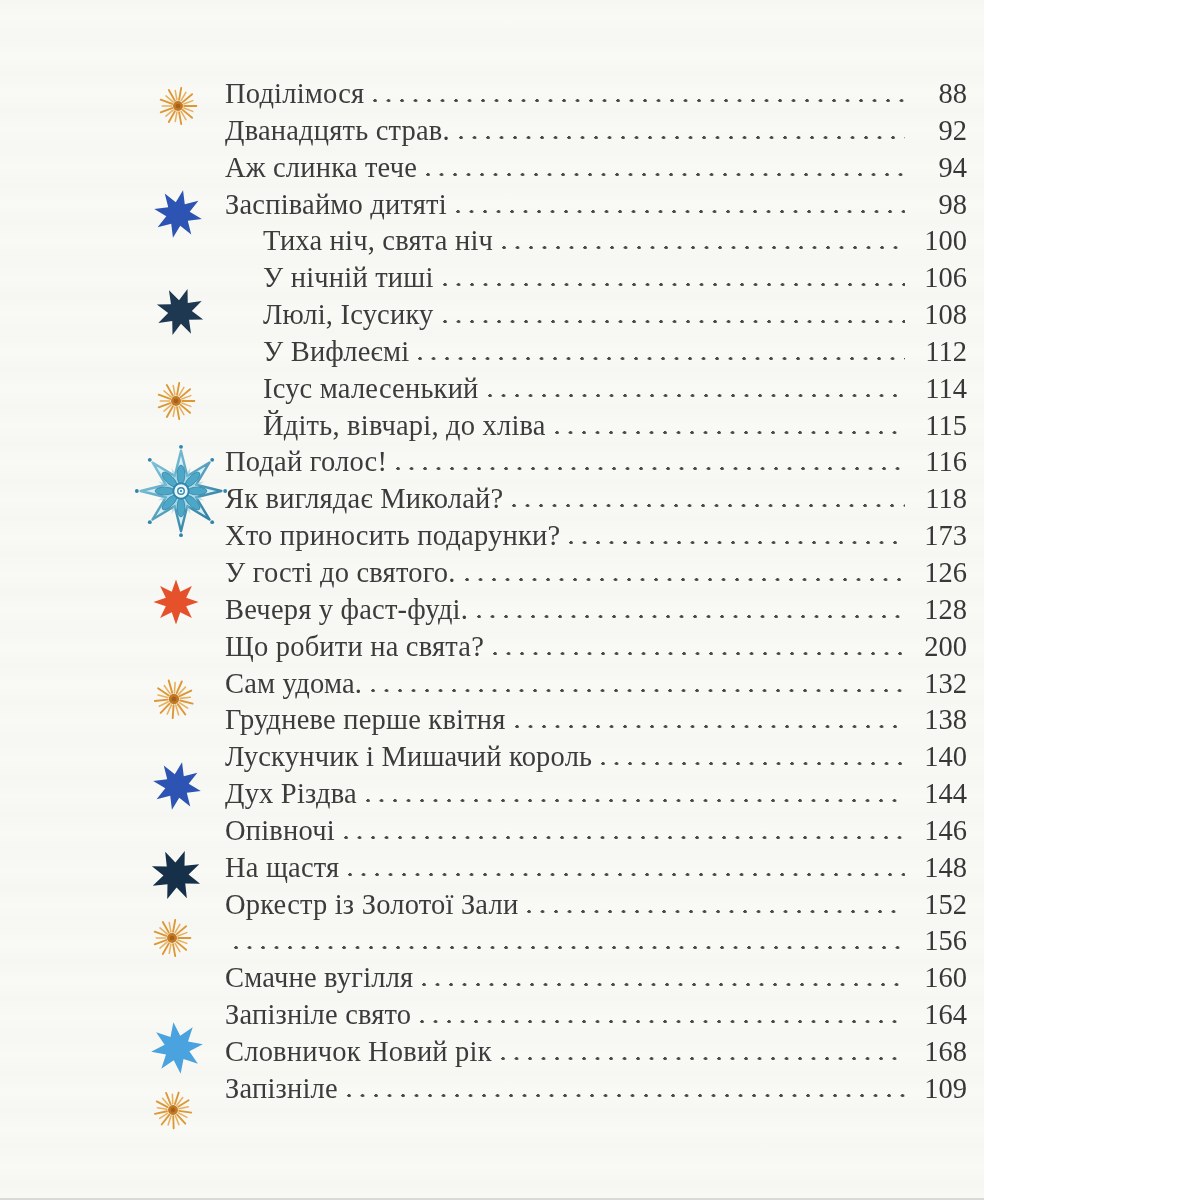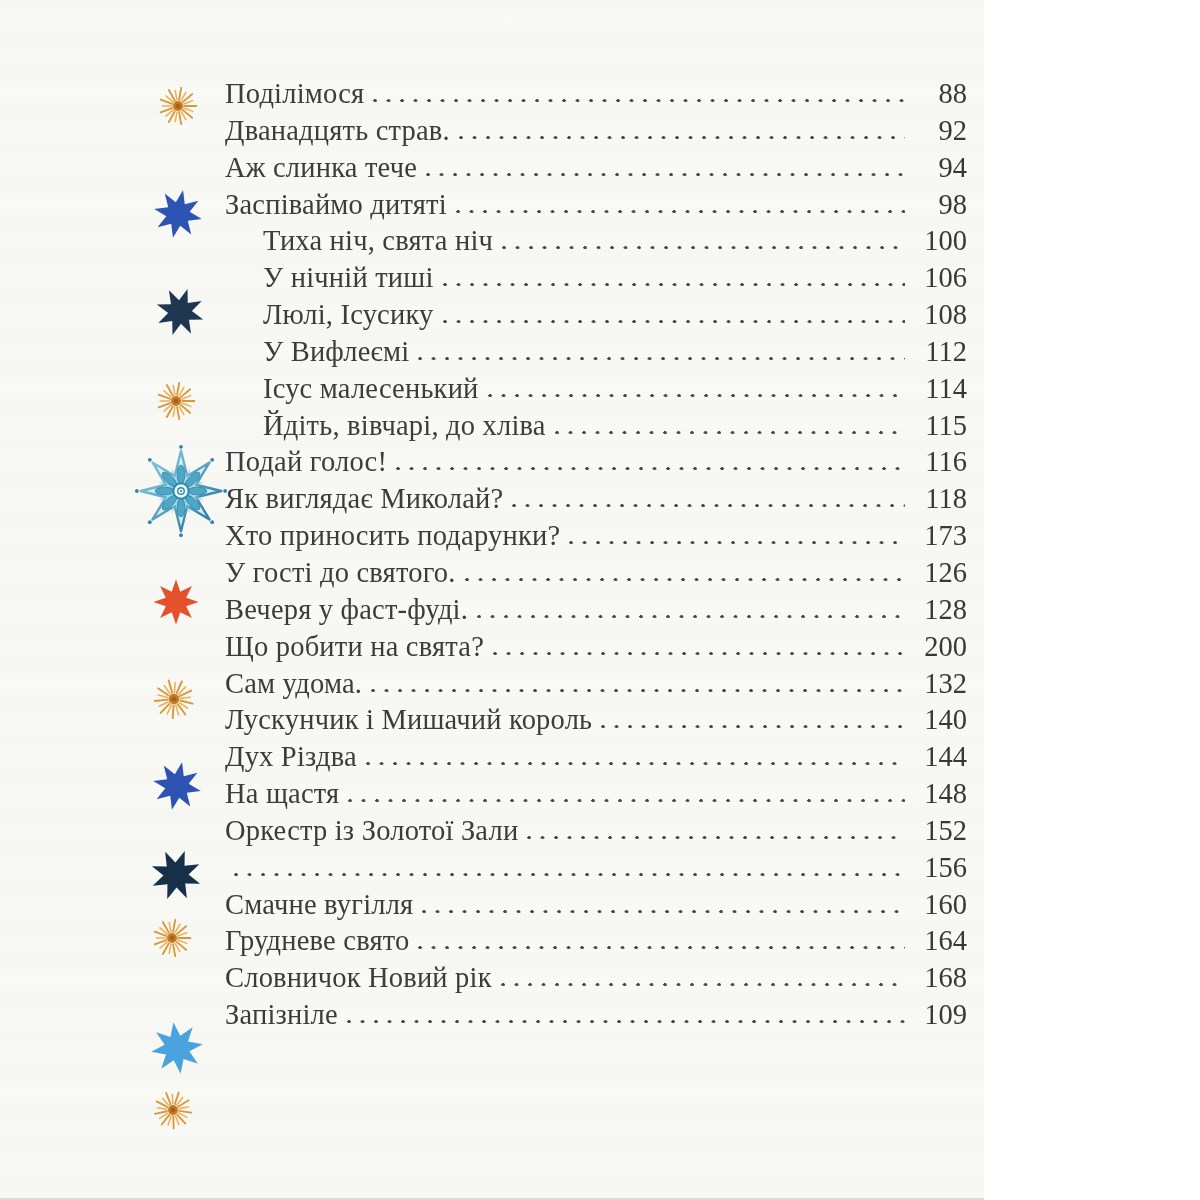--- a/index.html
+++ b/index.html
@@ -107,50 +107,60 @@
         <span class="label">Що робити на свята?</span>
         <span class="leader"></span>
         <span class="pagenum">200</span>
       </div>
       <div class="row">
         <span class="label">Сам удома.</span>
         <span class="leader"></span>
         <span class="pagenum">132</span>
       </div>
       <div class="row">
+        <span class="label">Грудневе перше квітня</span>
+        <span class="leader"></span>
+        <span class="pagenum">138</span>
+      </div>
+      <div class="row">
         <span class="label">Лускунчик і Мишачий король</span>
         <span class="leader"></span>
         <span class="pagenum">140</span>
       </div>
       <div class="row">
         <span class="label">Дух Різдва</span>
         <span class="leader"></span>
         <span class="pagenum">144</span>
       </div>
       <div class="row">
+        <span class="label">Опівночі</span>
+        <span class="leader"></span>
+        <span class="pagenum">146</span>
+      </div>
+      <div class="row">
         <span class="label">На щастя</span>
         <span class="leader"></span>
         <span class="pagenum">148</span>
       </div>
       <div class="row">
         <span class="label">Оркестр із Золотої Зали</span>
         <span class="leader"></span>
         <span class="pagenum">152</span>
       </div>
       <div class="row">
         <span class="leader"></span>
         <span class="pagenum">156</span>
       </div>
       <div class="row">
         <span class="label">Смачне вугілля</span>
         <span class="leader"></span>
         <span class="pagenum">160</span>
       </div>
       <div class="row">
-        <span class="label">Грудневе свято</span>
+        <span class="label">Запізніле свято</span>
         <span class="leader"></span>
         <span class="pagenum">164</span>
       </div>
       <div class="row">
         <span class="label">Словничок Новий рік</span>
         <span class="leader"></span>
         <span class="pagenum">168</span>
       </div>
       <div class="row">
         <span class="label">Запізніле</span>

